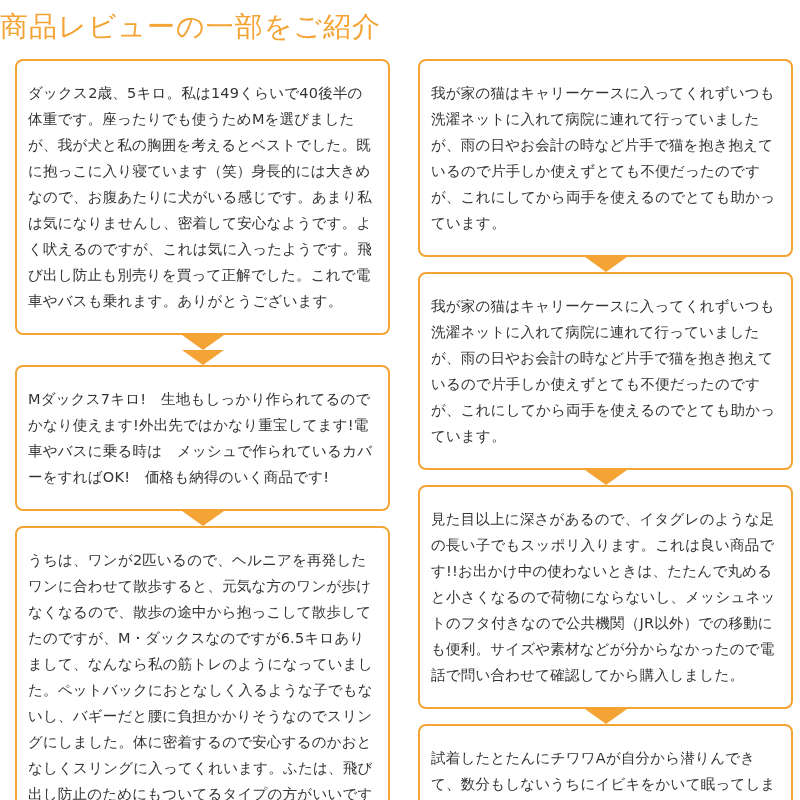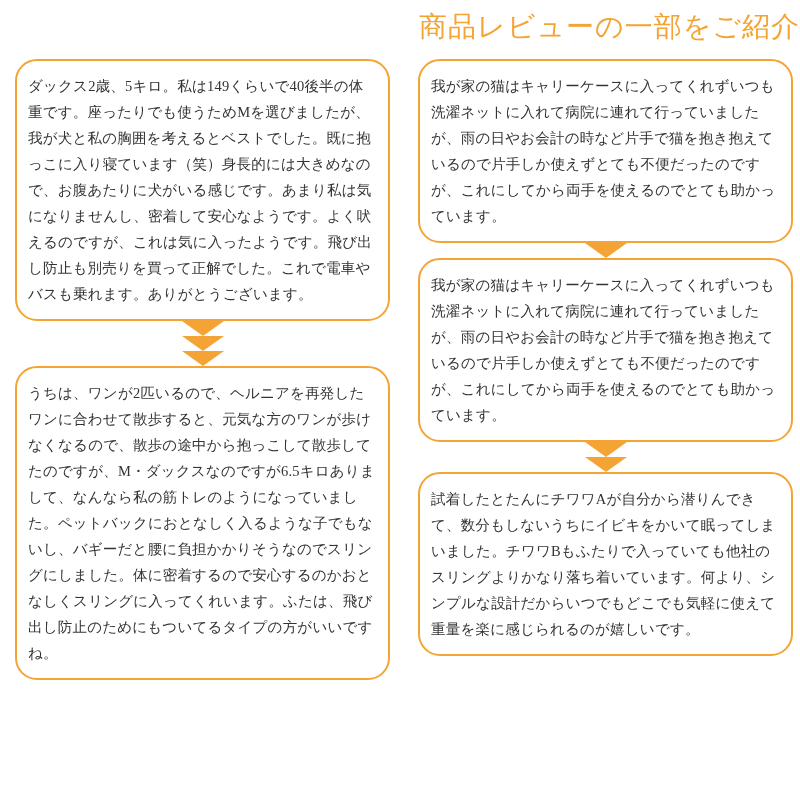--- a/index.html
+++ b/index.html
@@ -9,44 +9,43 @@
     font-family: "DejaVu Sans", "Liberation Sans", sans-serif;
   }
   .page {
     width: 800px;
     height: 800px;
     background: #ffffff;
     padding-top: 8px;
     overflow: hidden;
   }
   .title {
-    text-align: right;
+    text-align: left;
     color: #F4A434;
     font-size: 28px;
     font-weight: normal;
     letter-spacing: 1px;
     margin-bottom: 13px;
   }
   .columns {
     display: flex;
     padding: 0 7px 0 15px;
     gap: 28px;
   }
   .column {
     width: 375px;
     flex: 0 0 375px;
     display: flex;
     flex-direction: column;
   }
   .review-box {
     border: 2px solid #F4A434;
-    border-radius: 22px;
+    border-radius: 8px;
     background: #ffffff;
-    padding: 12px 11px;
-    font-family: Liberation Serif, serif;
+    padding: 19px 11px;
   }
   .review-text {
     color: #333333;
     font-size: 14.5px;
     line-height: 26px;
     letter-spacing: 0.2px;
     word-break: break-all;
   }
   .arrow-down {
     width: 0;
@@ -65,36 +64,42 @@
   <h1 class="title">商品レビューの一部をご紹介</h1>
 
   <div class="columns">
 
     <div class="column">
       <div class="review-box">
         <p class="review-text">ダックス2歳、5キロ。私は149くらいで40後半の体重です。座ったりでも使うためMを選びましたが、我が犬と私の胸囲を考えるとベストでした。既に抱っこに入り寝ています（笑）身長的には大きめなので、お腹あたりに犬がいる感じです。あまり私は気になりませんし、密着して安心なようです。よく吠えるのですが、これは気に入ったようです。飛び出し防止も別売りを買って正解でした。これで電車やバスも乗れます。ありがとうございます。</p>
       </div>
       <div class="arrow-down"></div>
       <div class="arrow-down"></div>
+      <div class="review-box">
+        <p class="review-text">Mダックス7キロ!　生地もしっかり作られてるので　かなり使えます!外出先ではかなり重宝してます!電車やバスに乗る時は　メッシュで作られているカバーをすればOK!　価格も納得のいく商品です!</p>
+      </div>
       <div class="arrow-down"></div>
       <div class="review-box">
         <p class="review-text">うちは、ワンが2匹いるので、ヘルニアを再発したワンに合わせて散歩すると、元気な方のワンが歩けなくなるので、散歩の途中から抱っこして散歩してたのですが、M・ダックスなのですが6.5キロありまして、なんなら私の筋トレのようになっていました。ペットバックにおとなしく入るような子でもないし、バギーだと腰に負担かかりそうなのでスリングにしました。体に密着するので安心するのかおとなしくスリングに入ってくれいます。ふたは、飛び出し防止のためにもついてるタイプの方がいいですね。</p>
       </div>
 
     </div>
 
     <div class="column">
       <div class="review-box">
         <p class="review-text">我が家の猫はキャリーケースに入ってくれずいつも洗濯ネットに入れて病院に連れて行っていましたが、雨の日やお会計の時など片手で猫を抱き抱えているので片手しか使えずとても不便だったのですが、これにしてから両手を使えるのでとても助かっています。</p>
       </div>
       <div class="arrow-down"></div>
       <div class="review-box">
         <p class="review-text">我が家の猫はキャリーケースに入ってくれずいつも洗濯ネットに入れて病院に連れて行っていましたが、雨の日やお会計の時など片手で猫を抱き抱えているので片手しか使えずとても不便だったのですが、これにしてから両手を使えるのでとても助かっています。</p>
       </div>
       <div class="arrow-down"></div>
+      <div class="review-box">
+        <p class="review-text">見た目以上に深さがあるので、イタグレのような足の長い子でもスッポリ入ります。これは良い商品です!!お出かけ中の使わないときは、たたんで丸めると小さくなるので荷物にならないし、メッシュネットのフタ付きなので公共機関（JR以外）での移動にも便利。サイズや素材などが分からなかったので電話で問い合わせて確認してから購入しました。</p>
+      </div>
       <div class="arrow-down"></div>
       <div class="review-box">
         <p class="review-text">試着したとたんにチワワAが自分から潜りんできて、数分もしないうちにイビキをかいて眠ってしまいました。チワワBもふたりで入っていても他社のスリングよりかなり落ち着いています。何より、シンプルな設計だからいつでもどこでも気軽に使えて重量を楽に感じられるのが嬉しいです。</p>
       </div>
 
     </div>
 
   </div>
 
 </div>

